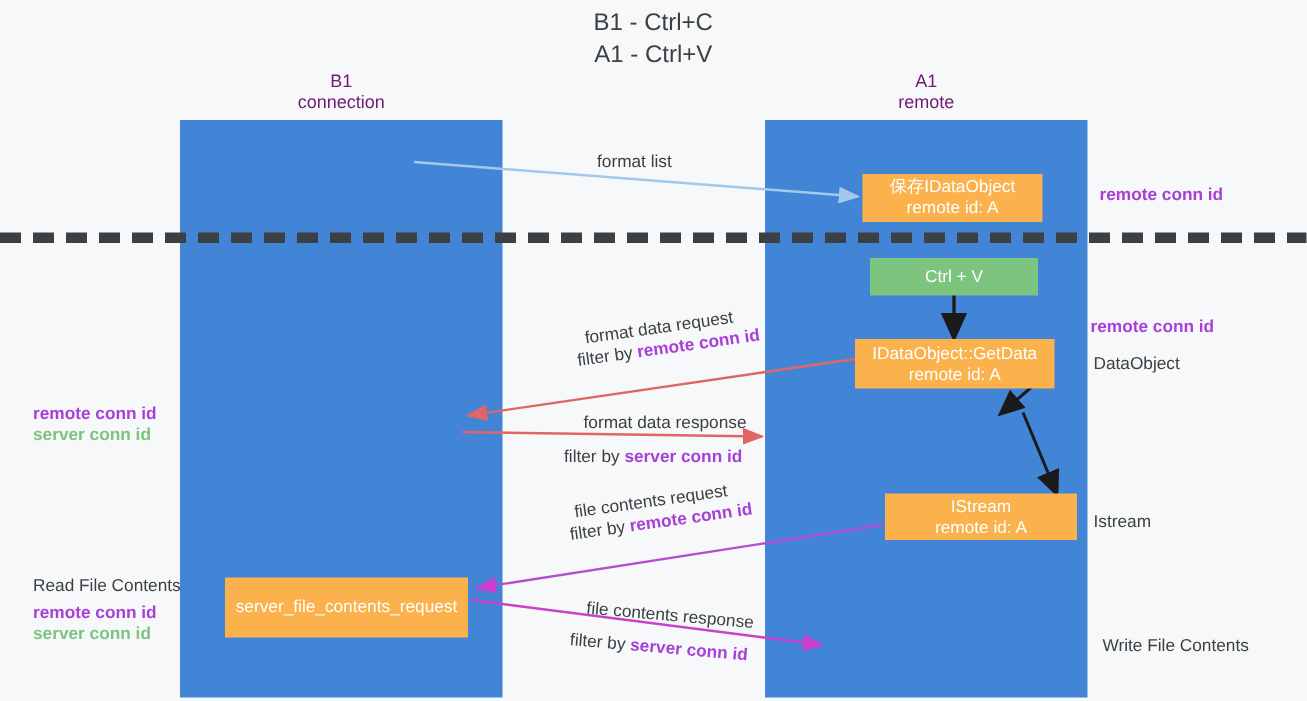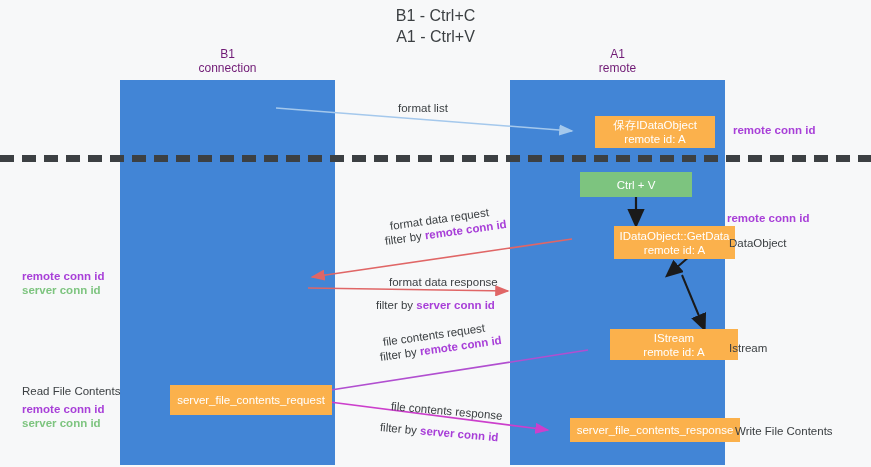--- a/index.html
+++ b/index.html
@@ -34,21 +34,21 @@
   #head-a1{left:510px;top:47px;}
 
   
   .box{
     position:absolute;
     display:flex;align-items:center;justify-content:center;
     text-align:center;color:#ffffff;font-size:11.5px;line-height:14px;
     white-space:pre-line;box-sizing:border-box;
   }
   .green{background:#7dc47f;}
-  .orange{background:#fbb14c;margin-left:20px;}
+  .orange{background:#fbb14c;}
 
   
   .note{position:absolute;font-size:11.5px;line-height:15px;}
   .note.bold{font-weight:bold;}
   .purple{color:#a83fd8;}
   .green-t{color:#7dc47f;}
   .dark{color:#3c4043;}
 
   
   .alabel{
@@ -112,31 +112,30 @@
 
     <line x1="314" y1="400" x2="548" y2="430" stroke="#cc3fcc" stroke-width="1.6" marker-end="url(#ah-mag)"></line>
   </svg>
 
 
   <div class="box orange" style="left:575px;top:116px;width:120px;height:32px;">保存IDataObject
 remote id: A</div>
 
   <div class="box green" style="left:580px;top:172px;width:112px;height:25px;">Ctrl + V</div>
 
-  <div class="box orange" style="left:594px;top:226px;width:121px;height:33px;">IDataObject::GetData
+  <div class="box orange" style="left:570px;top:226px;width:133px;height:33px;">IDataObject::GetData
 remote id: A</div>
 
 
 
   <div class="box orange" style="left:590px;top:329px;width:128px;height:31px;">IStream
 remote id: A</div>
 
-  <div class="box orange" style="left:150px;top:385px;width:162px;height:30px;">server_file_contents_request</div>
+  <div class="box orange" style="left:150px;top:385px;width:162px;height:40px;">server_file_contents_request</div>
 
-  <div class="box orange" style="left:550px;top:418px;width:170px;height:24px;">server_file_contents_response</div>
 
   <div class="alabel" style="left:398px;top:101px;">format list</div>
 
   <div class="alabel" style="left:390px;top:219px;transform:rotate(-8deg);">format data request</div>
 
   <div class="alabel" style="left:385px;top:234px;transform:rotate(-8deg);">
     <span>filter by </span><b class="purple">remote conn id</b>
   </div>
 
   <div class="alabel" style="left:389px;top:275px;">format data response</div>

